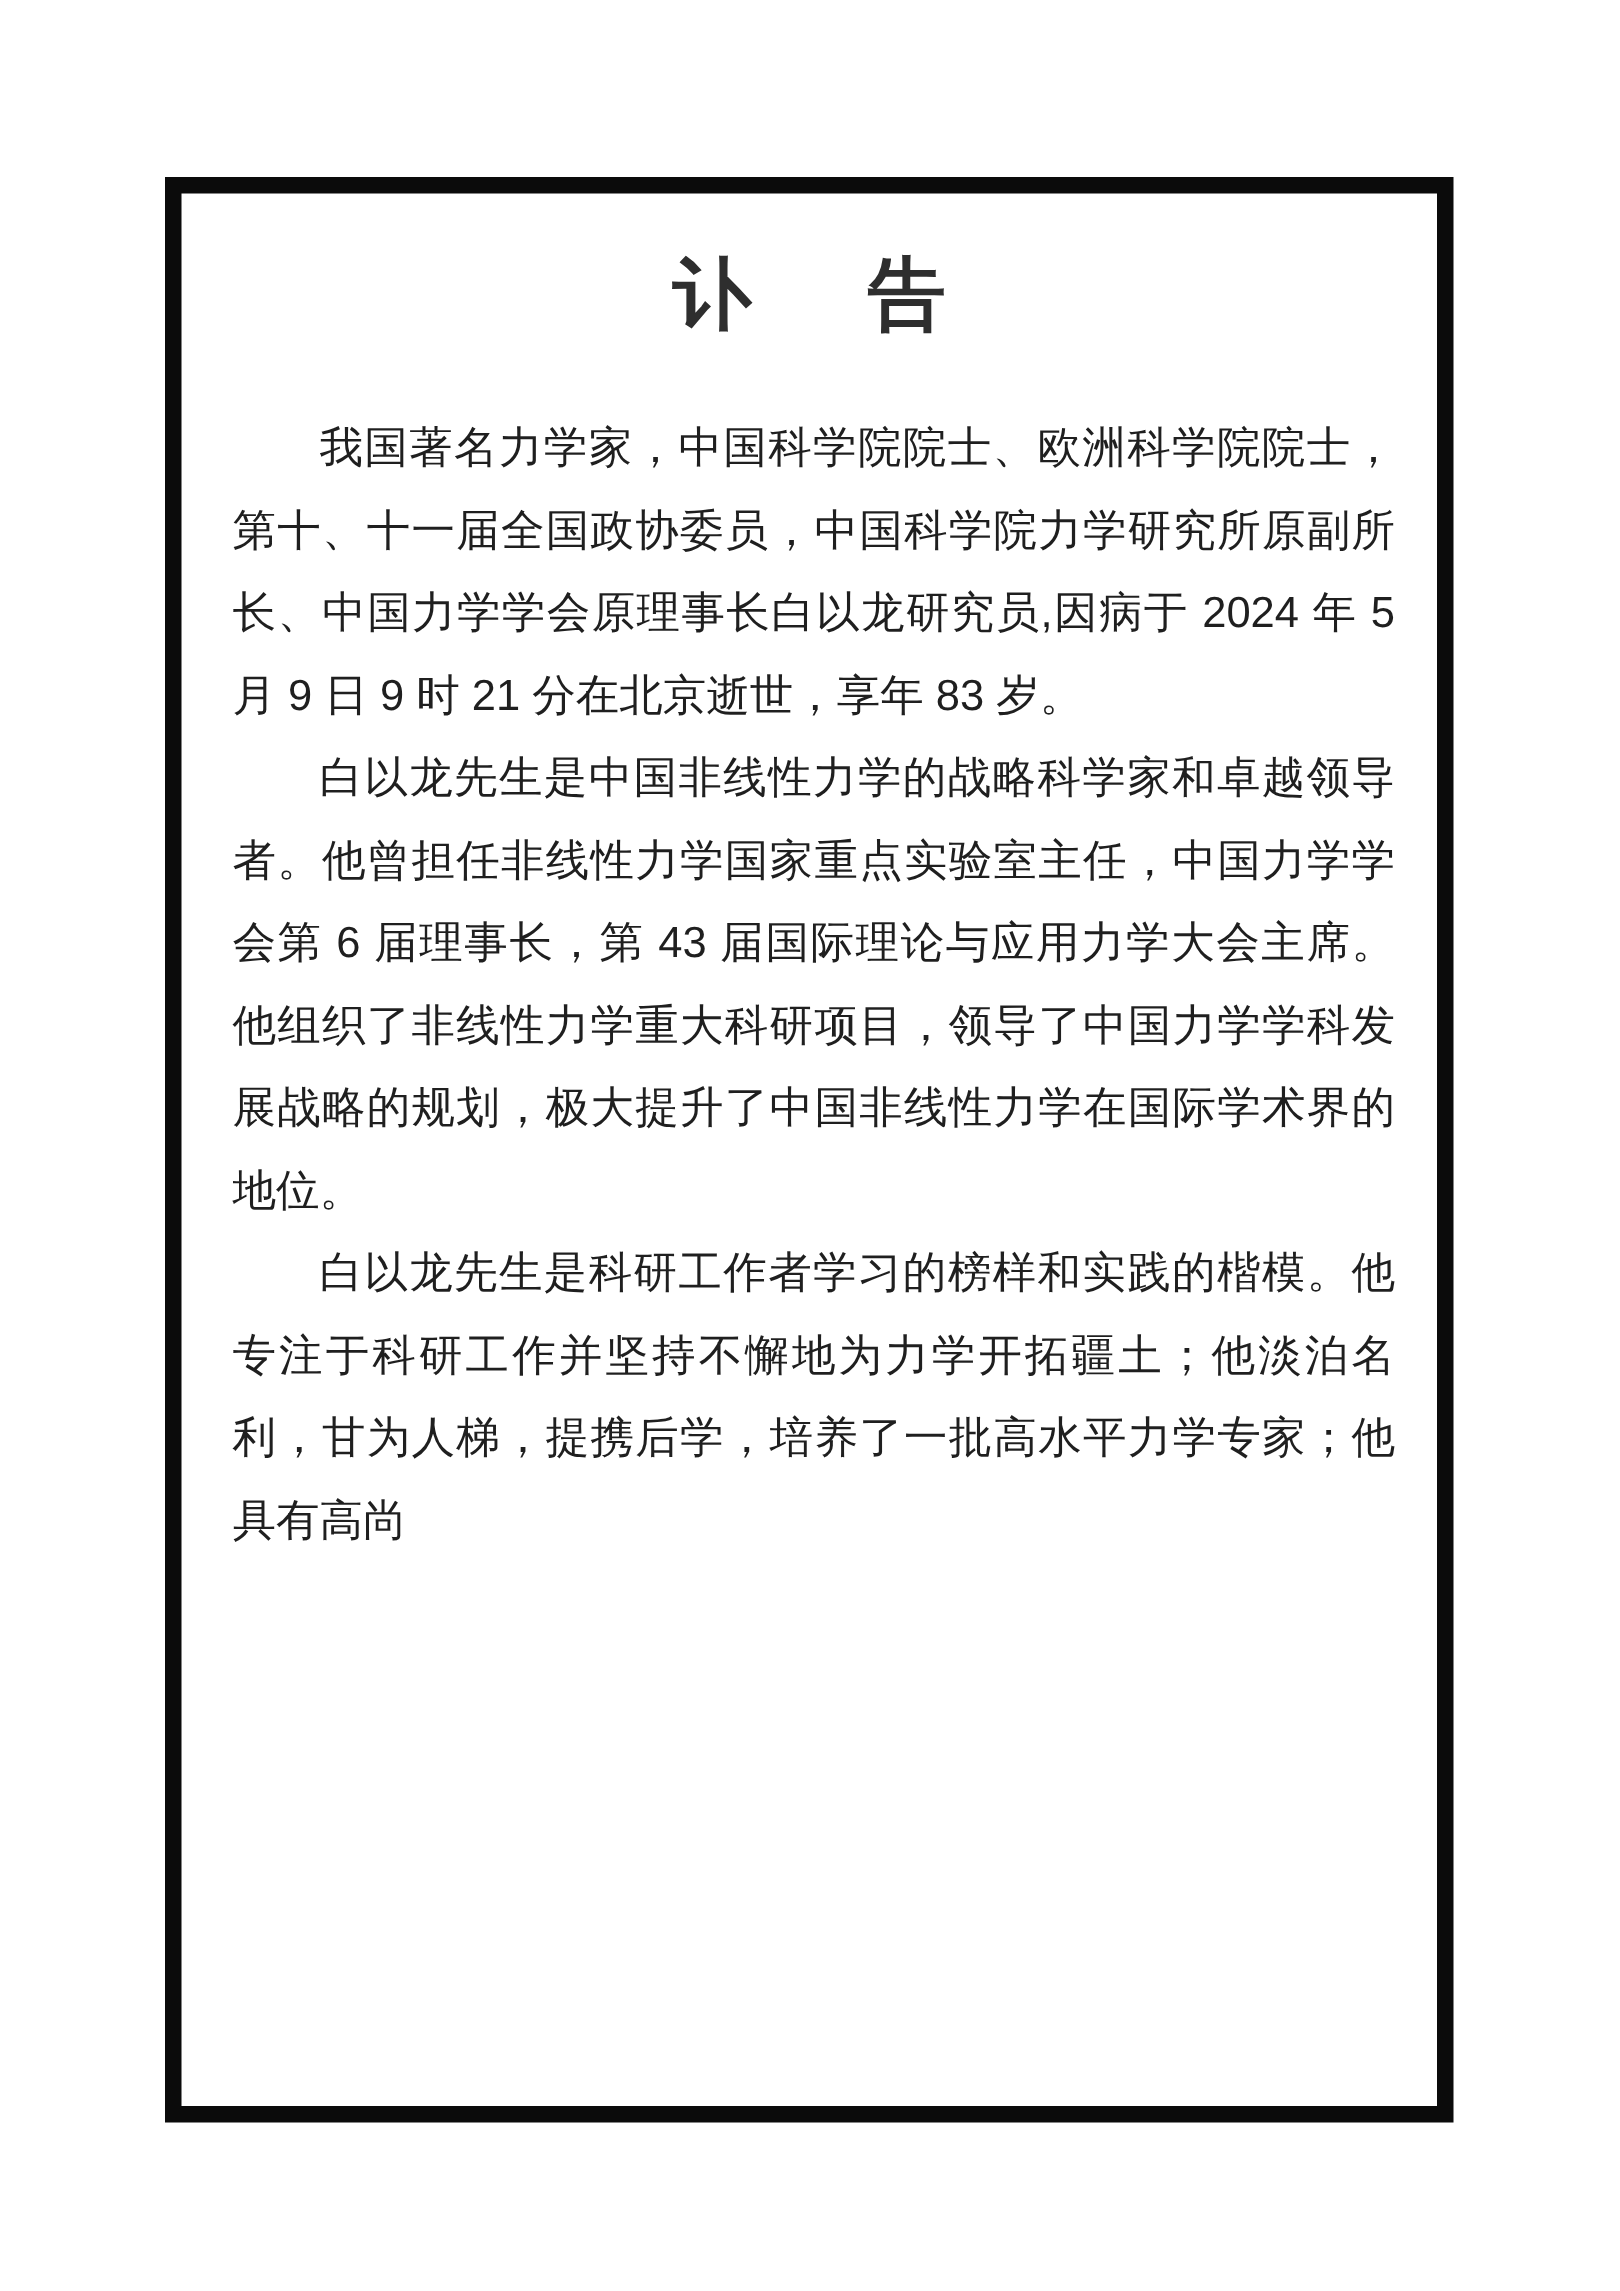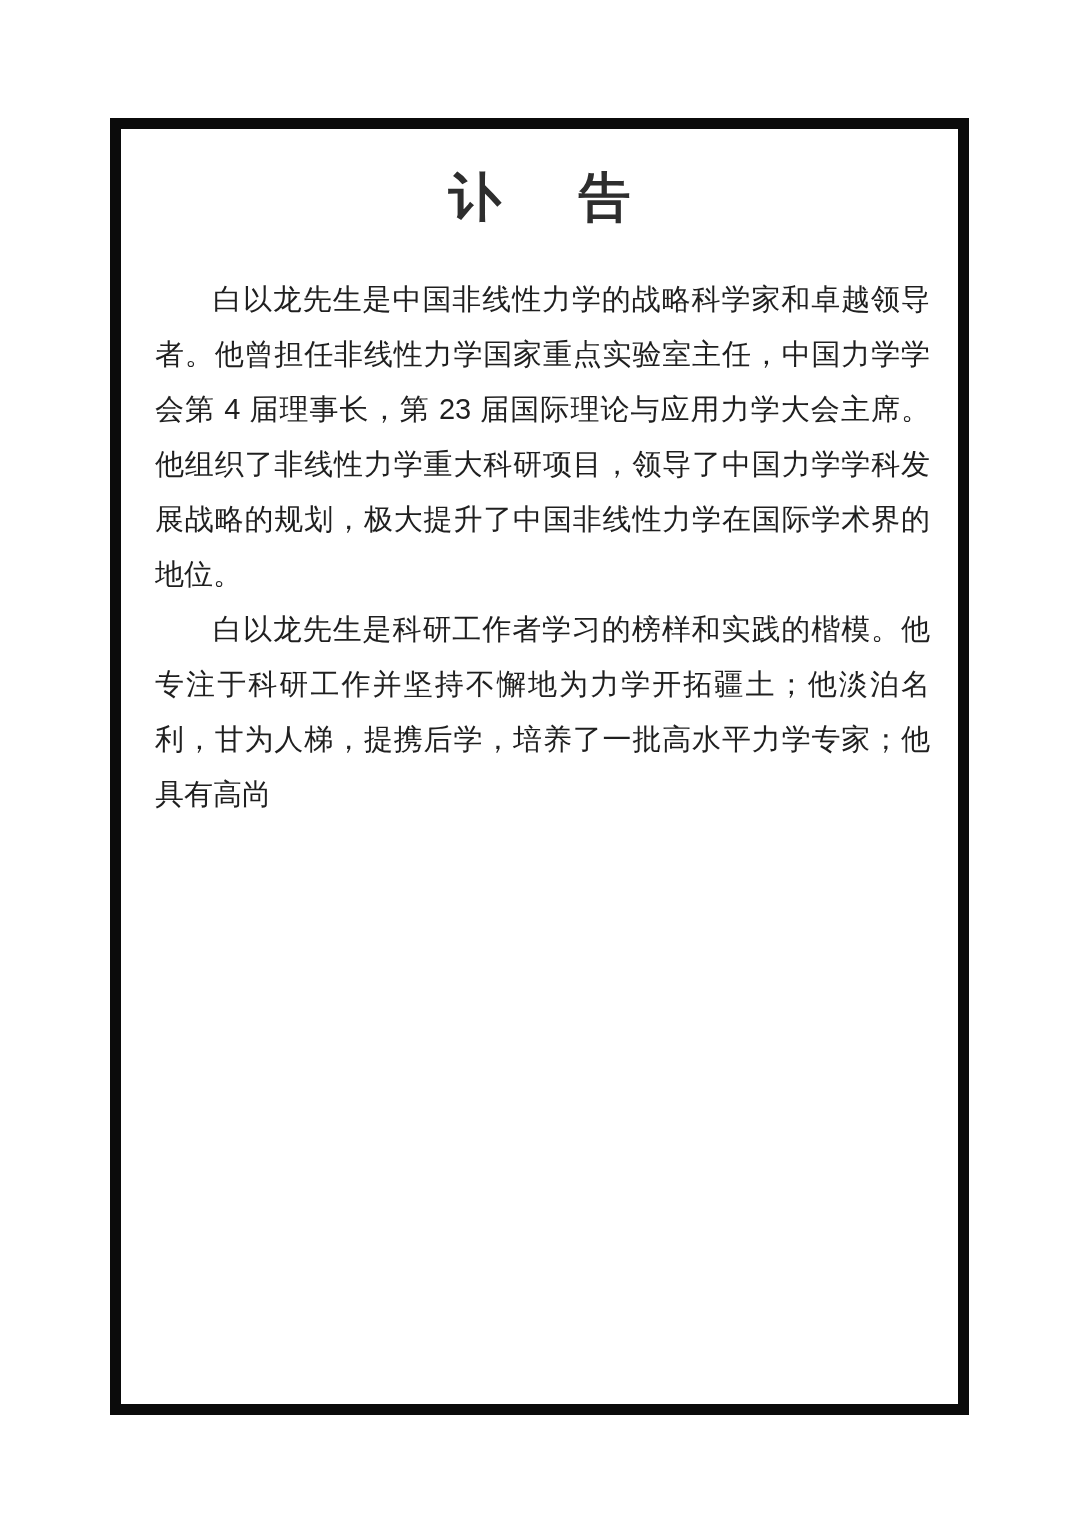--- a/index.html
+++ b/index.html
@@ -55,17 +55,18 @@
 </head>
 <body>
 
 <div class="canvas">
   <div class="notice-frame">
     <div class="notice-title">
       <span>讣</span>
       <span>告</span>
     </div>
     <div class="notice-body">
-      <p>白以龙先生是中国非线性力学的战略科学家和卓越领导者。他曾担任非线性力学国家重点实验室主任，中国力学学会第 4 届理事长，第 23 届国际理论与应用力学大会主席。他组织了非线性力学重大科研项目，领导了中国力学学科发展战略的规划，极大提升了中国非线性力学在国际学术界的地位。</p>
+      <p>我国著名力学家，中国科学院院士、欧洲科学院院士，第十、十一届全国政协委员，中国科学院力学研究所原副所长、中国力学学会原理事长白以龙研究员,因病于 2024 年 5 月 9 日 9 时 21 分在北京逝世，享年 83 岁。</p>
+      <p>白以龙先生是中国非线性力学的战略科学家和卓越领导者。他曾担任非线性力学国家重点实验室主任，中国力学学会第 6 届理事长，第 43 届国际理论与应用力学大会主席。他组织了非线性力学重大科研项目，领导了中国力学学科发展战略的规划，极大提升了中国非线性力学在国际学术界的地位。</p>
       <p>白以龙先生是科研工作者学习的榜样和实践的楷模。他专注于科研工作并坚持不懈地为力学开拓疆土；他淡泊名利，甘为人梯，提携后学，培养了一批高水平力学专家；他具有高尚</p>
     </div>
   </div>
 </div>
 
 </body></html>

